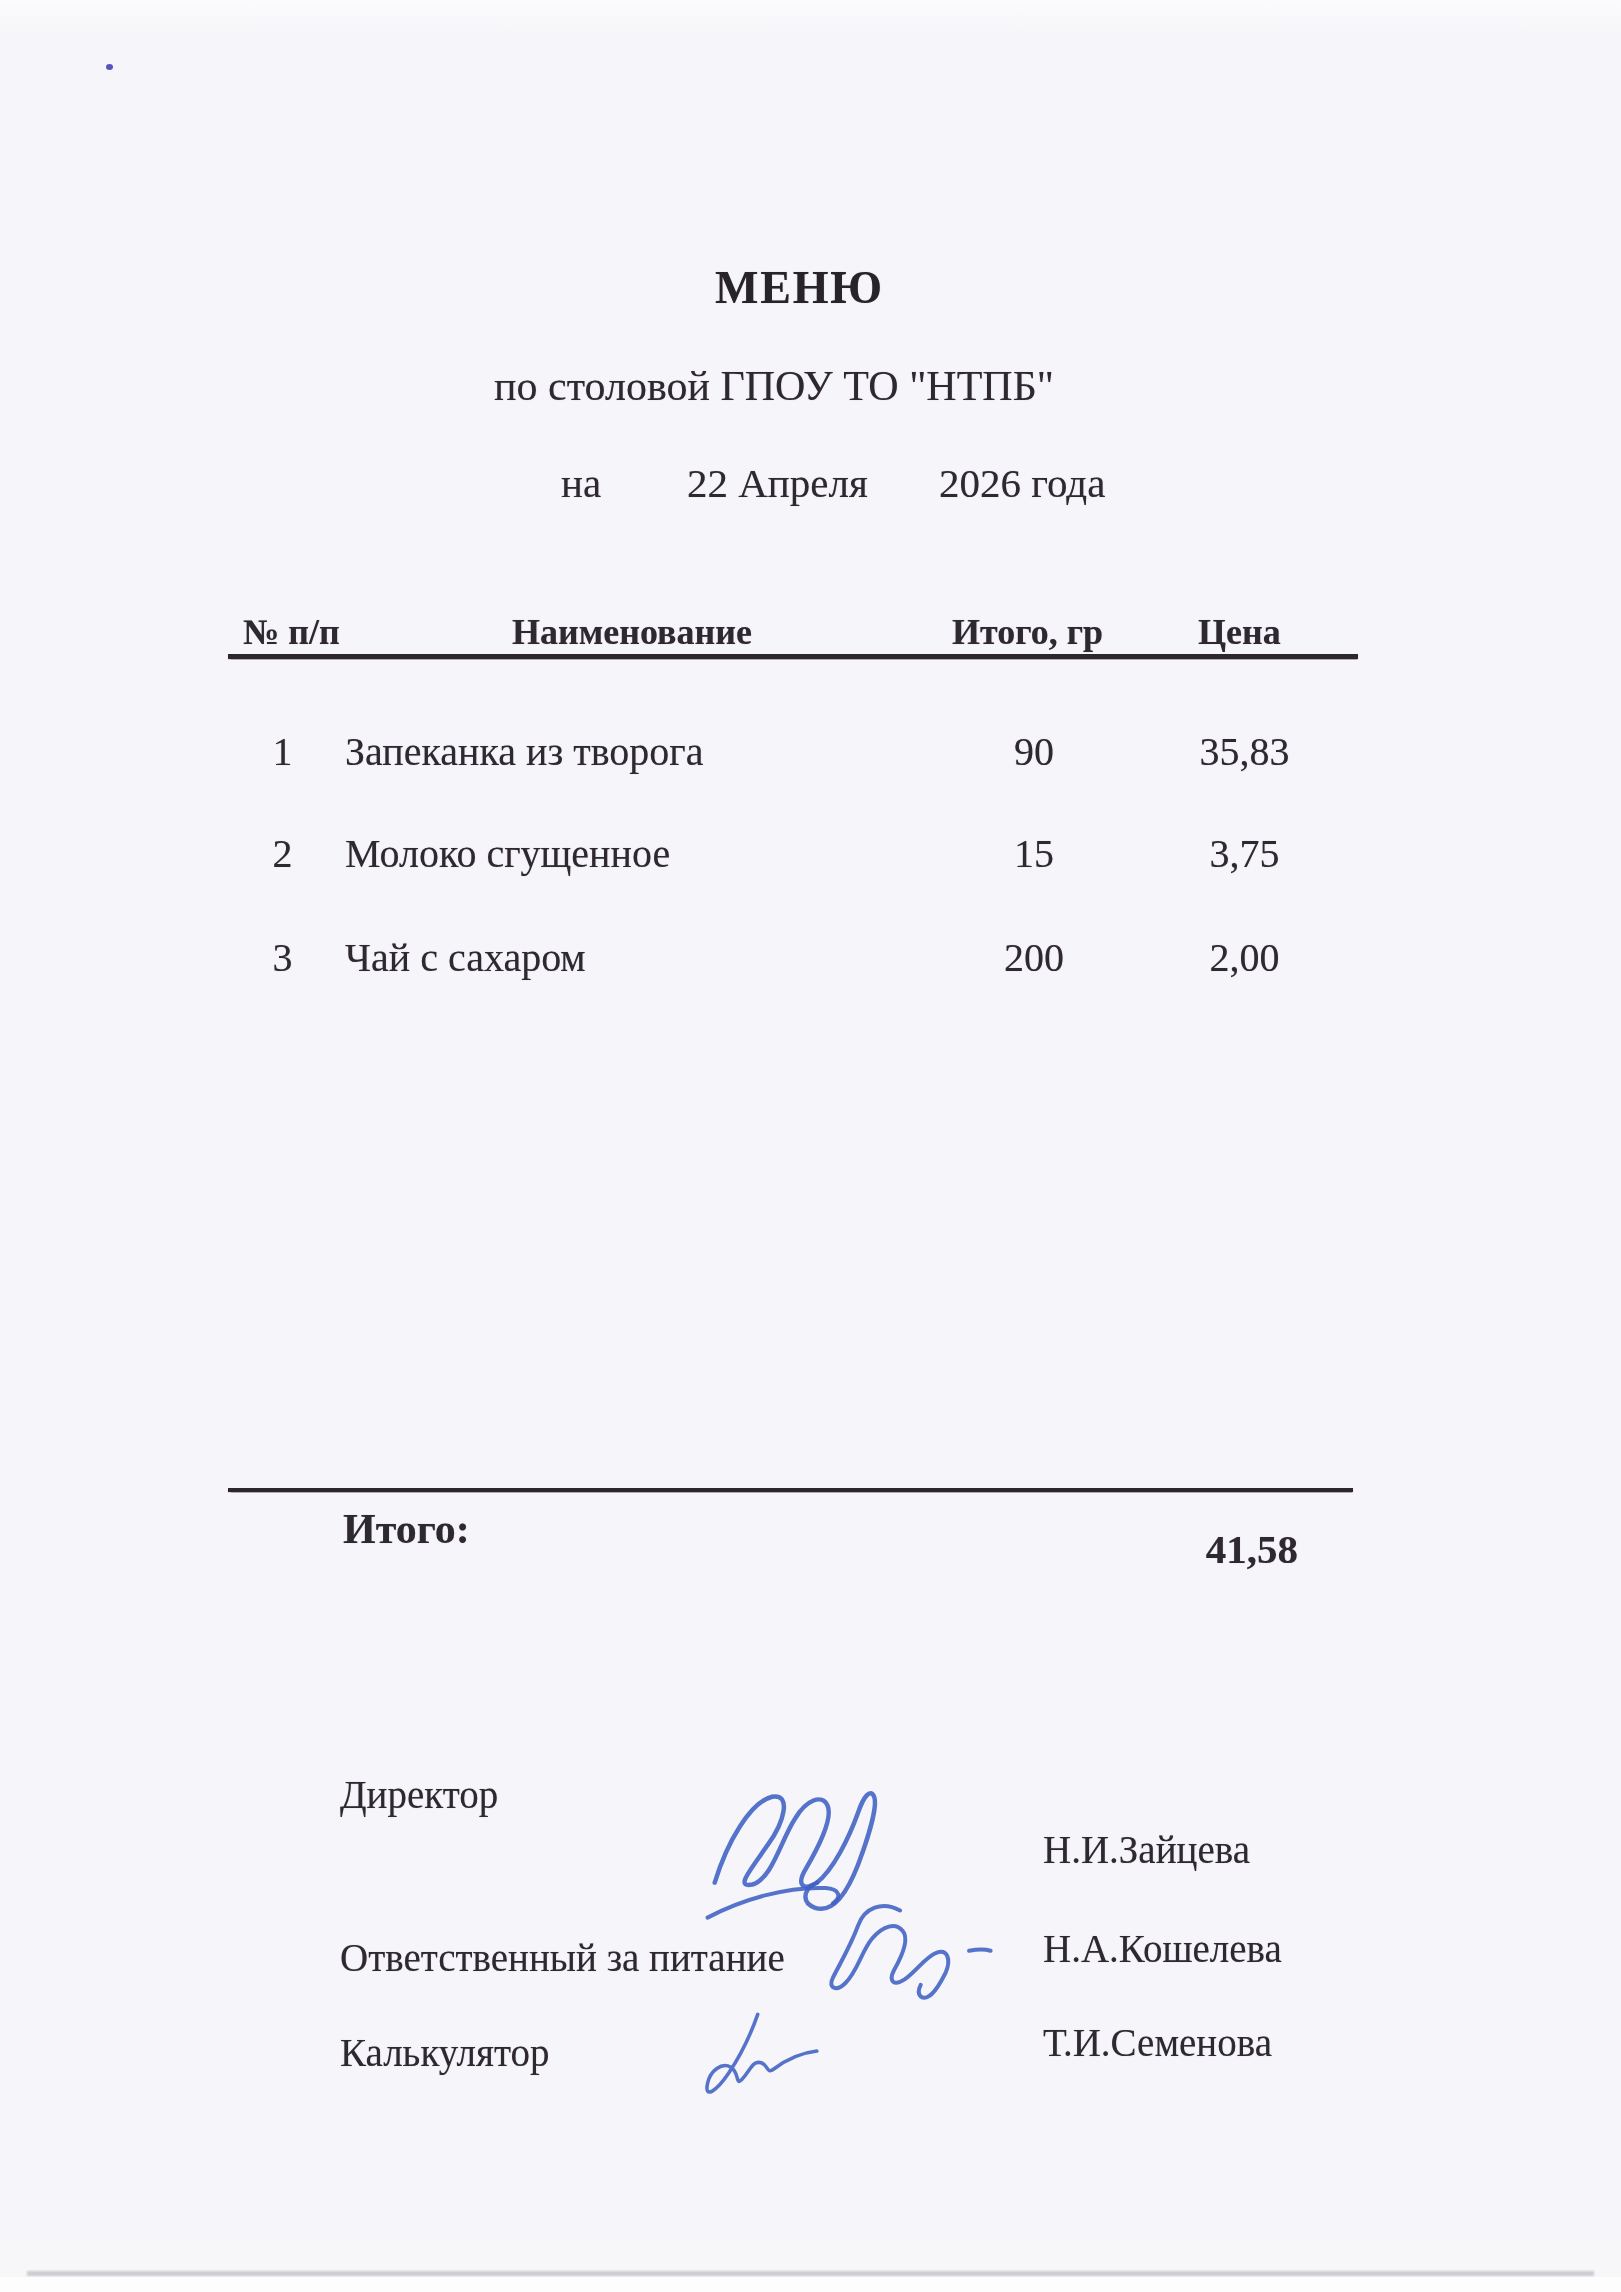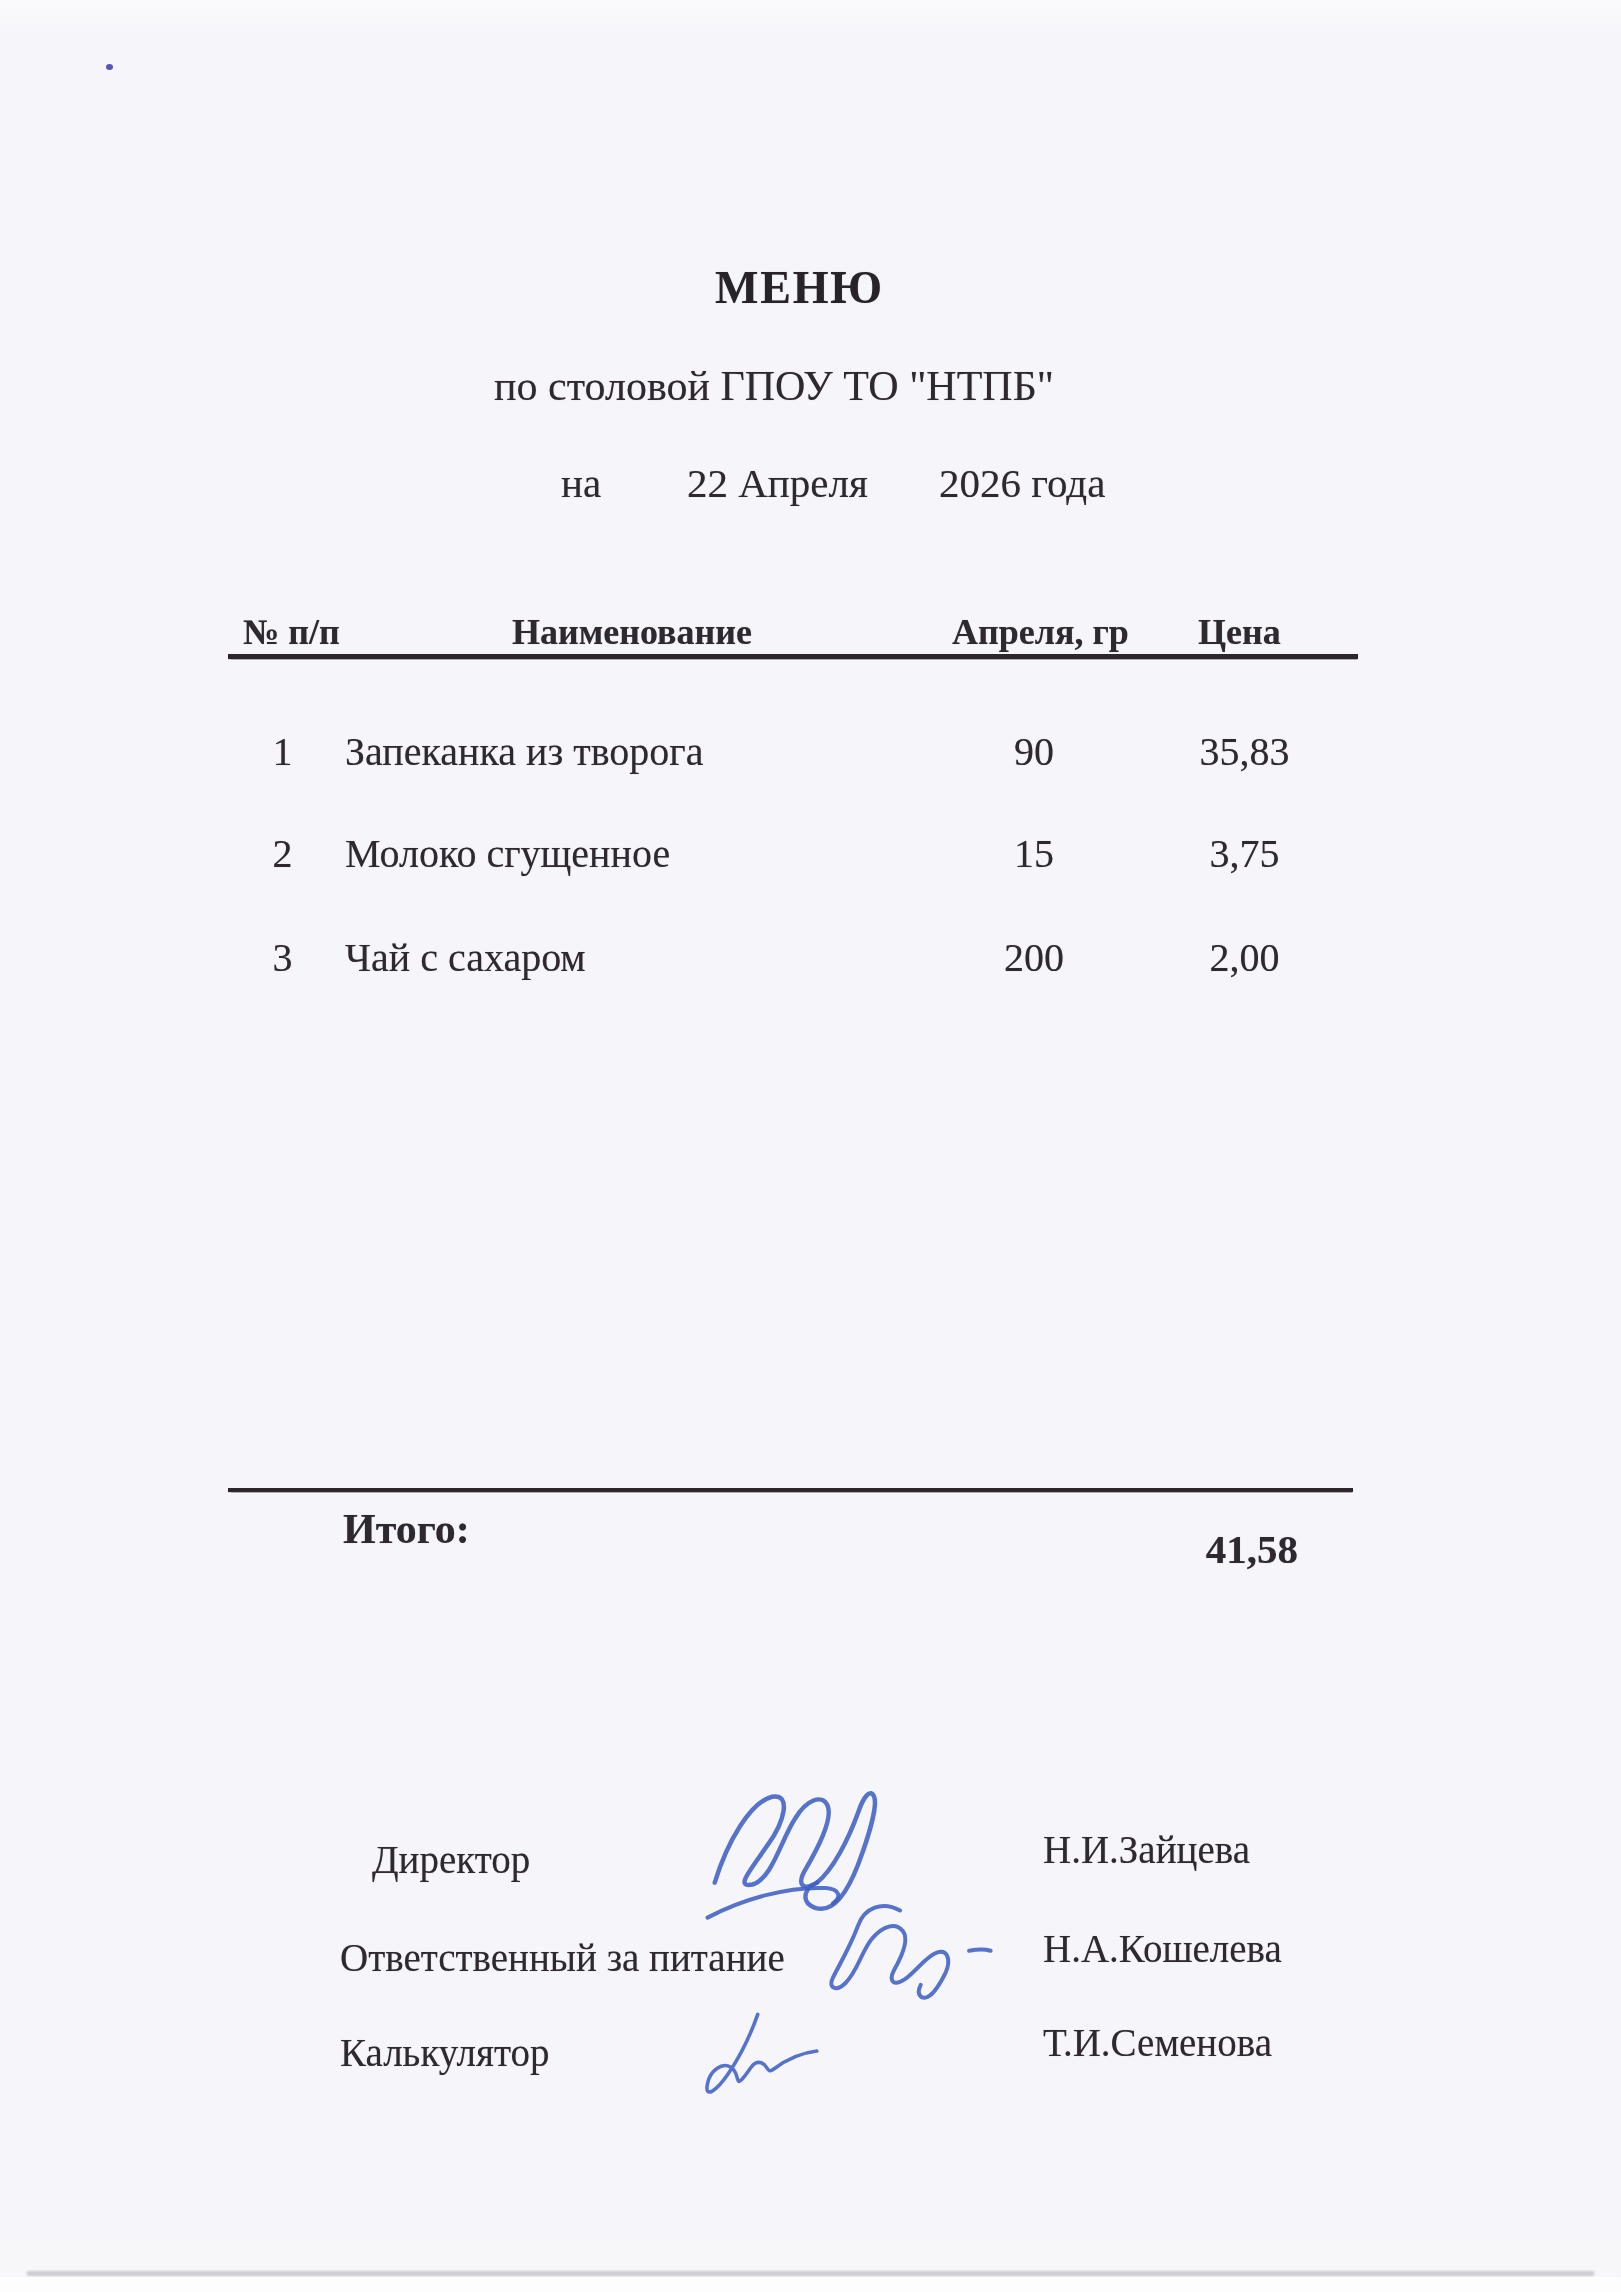--- a/index.html
+++ b/index.html
@@ -71,21 +71,21 @@
     font-size: 42px; font-weight: bold;
   }
   .total-value {
     top: 1525px; left: 1191px; width: 107px; text-align: right;
     font-size: 41px; font-weight: bold;
   }
 
   
   .sig-role { font-size: 39px; left: 340px; }
   .sig-name { font-size: 39px; left: 1043px; }
-  .sig-row-1 .sig-role { top: 1837px; margin-left: 32px; }
+  .sig-row-1 .sig-role { top: 1772px; }
   .sig-row-1 .sig-name { top: 1827px; }
   .sig-row-2 .sig-role { top: 1935px; }
   .sig-row-2 .sig-name { top: 1926px; }
   .sig-row-3 .sig-role { top: 2030px; }
   .sig-row-3 .sig-name { top: 2020px; }
 
   .sig-svg {
     top: 0; left: 0;
     pointer-events: none;
   }
@@ -120,21 +120,21 @@
   <div class="abs ink bold doc-title">МЕНЮ</div>
 
   <div class="abs ink doc-subtitle">по столовой ГПОУ ТО "НТПБ"</div>
 
   <div class="abs ink date-prefix">на</div>
   <div class="abs ink date-day">22 Апреля</div>
   <div class="abs ink date-year">2026 года</div>
 
   <div class="abs ink th th-num">№ п/п</div>
   <div class="abs ink th th-name">Наименование</div>
-  <div class="abs ink th th-out">Апреля, гр</div>
+  <div class="abs ink th th-out">Итого, гр</div>
   <div class="abs ink th th-price">Цена</div>
 
   <div class="abs rule rule-header"></div>
 
   <div class="row-1">
     <div class="abs ink cell cell-num">1</div>
     <div class="abs ink cell cell-name">Запеканка из творога</div>
     <div class="abs ink cell cell-out">90</div>
     <div class="abs ink cell cell-price">35,83</div>
   </div>

